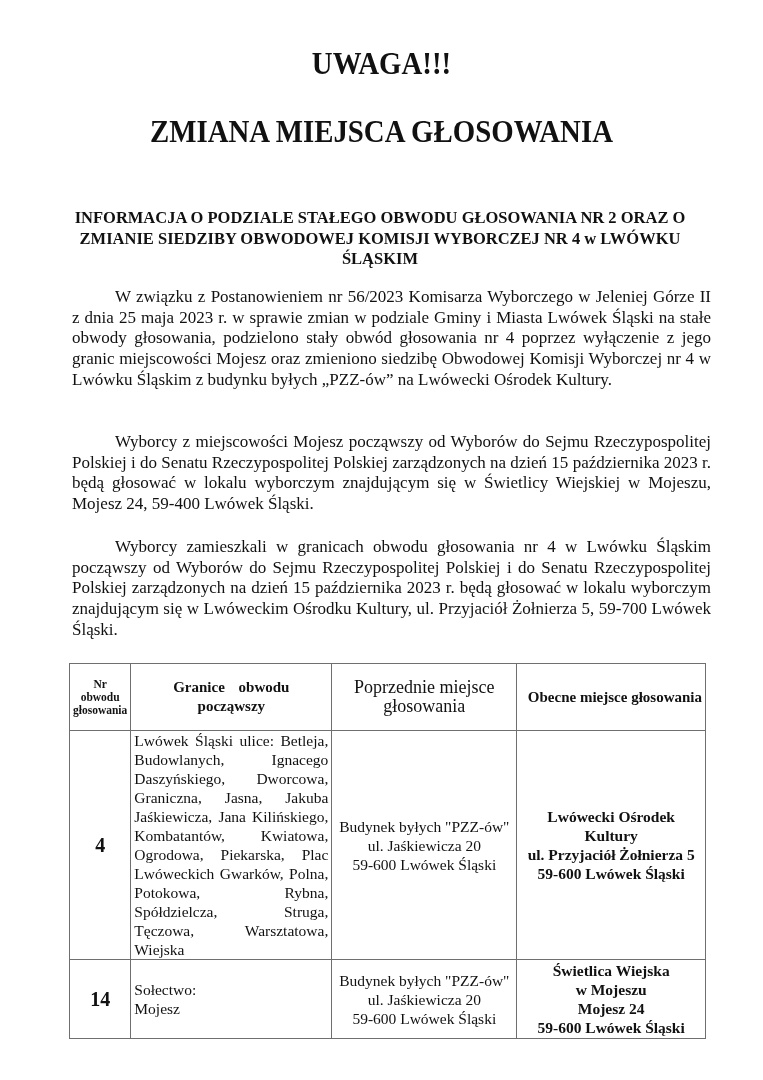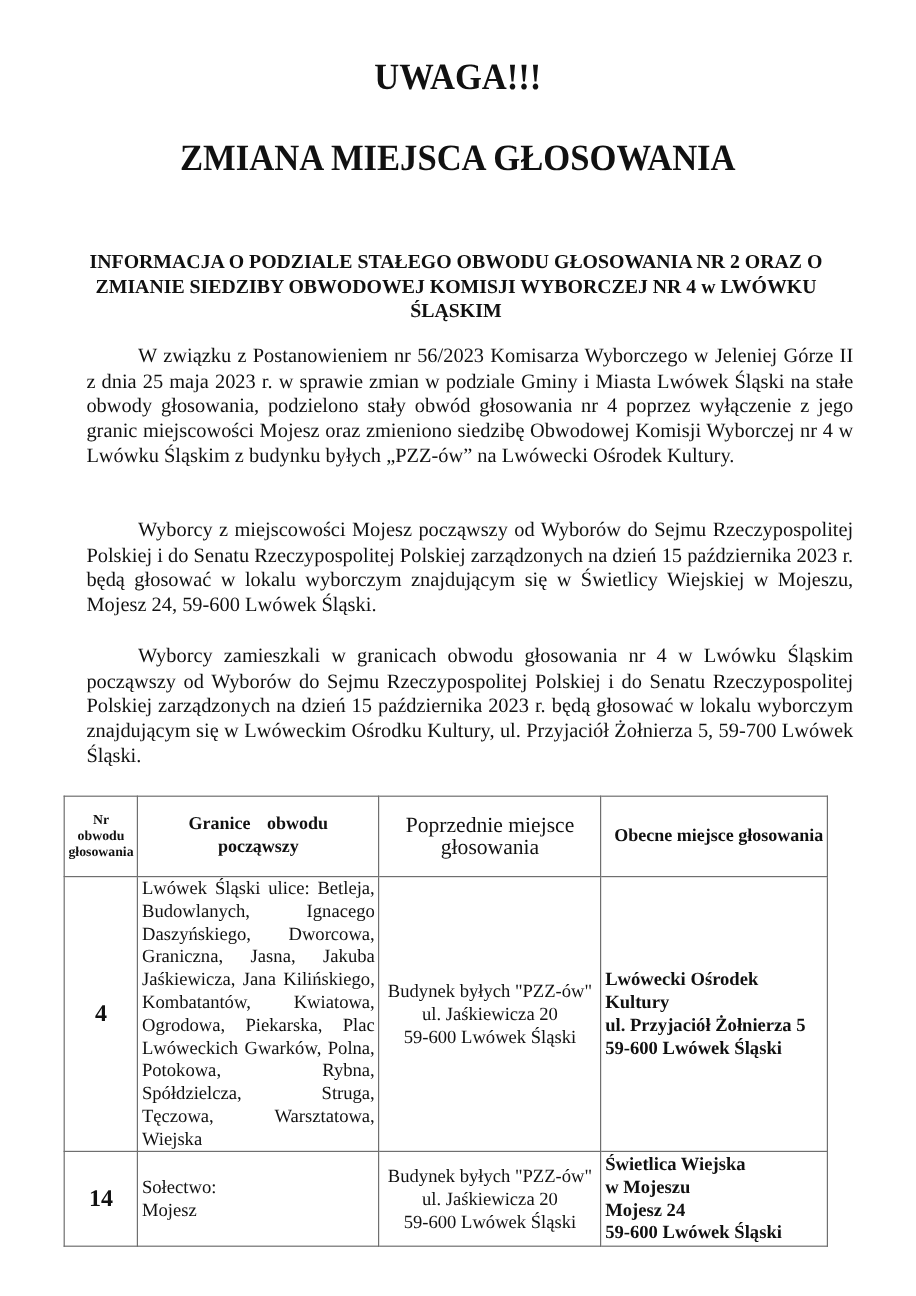--- a/index.html
+++ b/index.html
@@ -25,30 +25,30 @@
   .para {
     left: 72px; width: 639px; font-size: 17px; line-height: 20.7px;
     text-align: justify; text-indent: 43px;
   }
   .p1 { top: 287px; }
   .p2 { top: 432px; }
   .p3 { top: 537px; }
   b { font-weight: normal; }
 
   table.tbl {
-    position: absolute; left: 53px; top: 663px; width: 637px;
+    position: absolute; left: 69px; top: 663px; width: 637px;
     border-collapse: collapse; font-size: 15.5px; line-height: 19px;
   }
   table.tbl td, table.tbl th {
     border: 1.5px solid #6f6f6f; vertical-align: middle; padding: 0 3px;
   }
   .c1 { width: 46px; text-align: center; }
   .c2 { width: 194px; }
   .c3 { width: 178px; text-align: center; }
-  .c4 { }
+  .c4 { text-align: center; }
   .hdr-row { height: 67px; }
   .hdr-small { font-size: 11.5px; line-height: 13px; font-weight: bold; text-align: center; }
   .hdr-col2 { font-weight: bold; text-align: center; font-size: 15px; line-height: 19px; word-spacing: 10px; }
   .hdr-col3 { font-weight: normal; text-align: center; font-size: 18px; line-height: 19px; }
   .hdr-col4 { font-weight: bold; text-align: right; font-size: 15px; line-height: 19px; }
   .row1 { height: 204px; }
   .row2 { height: 79px; }
   .num { font-size: 20px; font-weight: bold; }
   .streets { text-align: justify; font-size: 15.5px; line-height: 19px; padding: 2px 3px 4px 3px; }
   .bold { font-weight: bold; }
@@ -56,21 +56,21 @@
 </style>
 </head>
 <body>
 
 <div class="abs title1">UWAGA!!!</div>
 <div class="abs title2">ZMIANA MIEJSCA GŁOSOWANIA</div>
 <div class="abs subhead">INFORMACJA  O PODZIALE STAŁEGO OBWODU GŁOSOWANIA NR 2 ORAZ O ZMIANIE SIEDZIBY OBWODOWEJ KOMISJI WYBORCZEJ NR 4 w LWÓWKU ŚLĄSKIM</div>
 
 <div class="abs para p1">W związku z Postanowieniem nr 56/2023 Komisarza Wyborczego w Jeleniej Górze II z dnia 25 maja 2023 r. w sprawie zmian w podziale Gminy i Miasta Lwówek Śląski na stałe obwody głosowania, podzielono stały obwód głosowania nr 4 poprzez wyłączenie z jego granic miejscowości Mojesz oraz zmieniono siedzibę Obwodowej Komisji Wyborczej nr 4 w Lwówku Śląskim z budynku byłych „PZZ-ów” na Lwówecki Ośrodek Kultury.</div>
 
-<div class="abs para p2"><span>Wyborcy z miejscowości </span><b>Mojesz</b><span> począwszy od Wyborów do Sejmu Rzeczypospolitej Polskiej i do Senatu Rzeczypospolitej Polskiej zarządzonych na dzień 15 października 2023 r. </span><b>będą głosować w lokalu wyborczym znajdującym się w Świetlicy Wiejskiej w Mojeszu, Mojesz 24, 59-600 Lwówek Śląski.</b></div>
+<div class="abs para p2"><span>Wyborcy z miejscowości </span><b>Mojesz</b><span> począwszy od Wyborów do Sejmu Rzeczypospolitej Polskiej i do Senatu Rzeczypospolitej Polskiej zarządzonych na dzień 15 października 2023 r. </span><b>będą głosować w lokalu wyborczym znajdującym się w Świetlicy Wiejskiej w Mojeszu, Mojesz 24, 59-400 Lwówek Śląski.</b></div>
 
 <div class="abs para p3"><span>Wyborcy zamieszkali w granicach obwodu głosowania nr 4 w Lwówku Śląskim począwszy od Wyborów do Sejmu Rzeczypospolitej Polskiej i do Senatu Rzeczypospolitej Polskiej zarządzonych na dzień 15 października 2023 r. </span><b>będą głosować w lokalu wyborczym znajdującym się w Lwóweckim Ośrodku Kultury, ul. Przyjaciół Żołnierza 5, 59-700 Lwówek Śląski.</b></div>
 
 <table class="tbl">
   <tbody>
       <tr class="hdr-row">
     <th class="c1 hdr-small">Nr obwodu głosowania</th>
     <th class="c2 hdr-col2">Granice obwodu począwszy</th>
     <th class="c3 hdr-col3">Poprzednie miejsce głosowania</th>
     <th class="c4 hdr-col4">Obecne miejsce głosowania</th>

